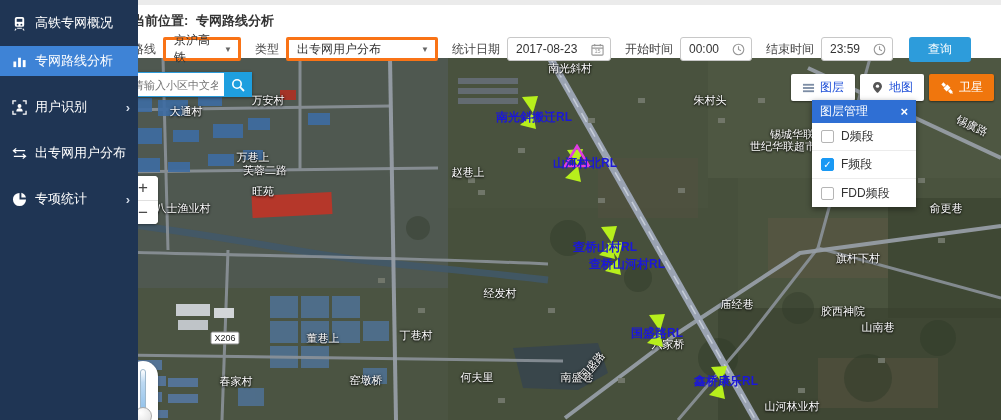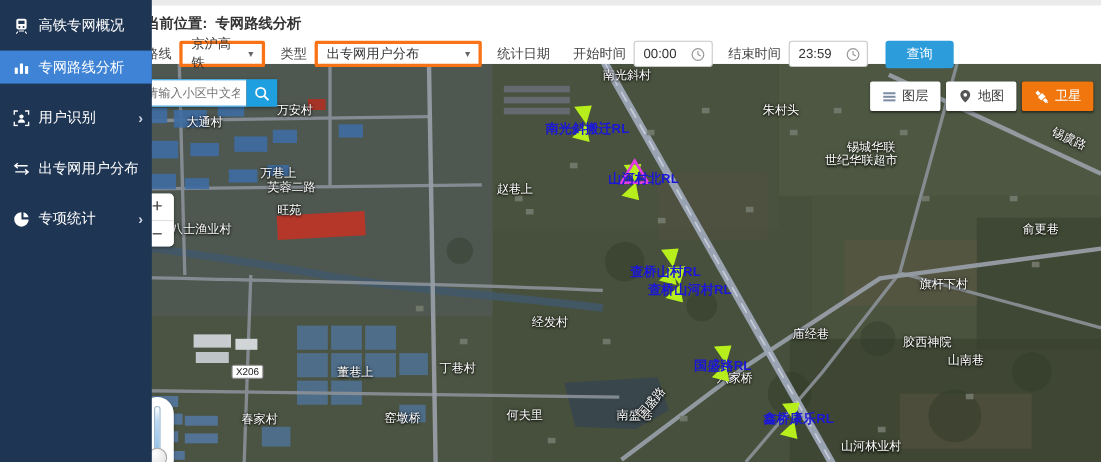--- a/index.html
+++ b/index.html
@@ -64,21 +64,21 @@
   .slider { position:absolute; left:10px; top:303px; width:30px; height:70px; background:#fff;
     border-radius:15px 15px 0 0; box-shadow:0 1px 3px rgba(0,0,0,.4); z-index:10; }
   .slider .track { position:absolute; left:12px; top:8px; width:6px; height:44px; border-radius:3px;
     background:linear-gradient(#ffffff,#bcd9f2 30%,#8fc0ea); border:1px solid #9db8cc; }
   .slider .handle { position:absolute; left:6px; top:46px; width:18px; height:18px; border-radius:50%;
     background:radial-gradient(circle at 35% 30%,#ffffff,#dcdcdc); border:1px solid #aaa; cursor:grab; }
 
   
   .viewbtns { position:absolute; right:7px; top:16px; display:flex; gap:5px; z-index:12; }
   .vbtn { height:27px; padding:0 11px; background:#fff; display:flex; align-items:center; gap:5px;
-    font-size:12px; color:#404040; border:0; border-radius:2px; cursor:pointer;
+    font-size:12px; color:#1d4ed8; border:0; border-radius:2px; cursor:pointer;
     box-shadow:0 1px 2px rgba(0,0,0,.45); font-family:"Liberation Sans",sans-serif; }
   .vbtn.active { background:#f0760d; color:#fff;align-items:center; }
 
   
   .lpanel { position:absolute; left:694px; top:42px; width:104px; background:#fff; z-index:15;
     box-shadow:0 2px 6px rgba(0,0,0,.45); }
   .lpanel .ptitle { background:#2f6fd4; color:#fff; font-size:12px; height:23px; display:flex;
     align-items:center; justify-content:space-between; padding:0 8px; }
   .lpanel .pclose { cursor:pointer; font-size:13px; font-weight:bold; line-height:1; }
   .lrow { display:flex; align-items:center; gap:7px; height:28px; padding:0 9px; font-size:12px;
@@ -147,20 +147,28 @@
     <div class="sel-box" style="width:78px">
       <span>京沪高铁</span>
       <span class="caret">▼</span>
     </div>
     <span class="flabel">类型</span>
     <div class="sel-box" style="width:152px">
       <span>出专网用户分布</span>
       <span class="caret">▼</span>
     </div>
     <span class="flabel">统计日期</span>
+    <div class="inp-box" style="width:104px">
+      <input value="2017-08-23" style="">
+      <svg width="13" height="13" viewBox="0 0 14 14">
+          <rect x="1" y="2.5" width="12" height="10.5" rx="1" fill="none" stroke="#999" stroke-width="1.2"></rect>
+          <path d="M1 5.5 H13 M4 1 V3.5 M10 1 V3.5" stroke="#999" stroke-width="1.2"></path>
+          <text x="7" y="11" font-size="6" fill="#999" text-anchor="middle">15</text>
+        </svg>
+    </div>
     <span class="flabel">开始时间</span>
     <div class="inp-box" style="width:72px">
       <input value="00:00" style="">
       <svg width="13" height="13" viewBox="0 0 14 14">
           <circle cx="7" cy="7" r="5.7" fill="none" stroke="#999" stroke-width="1.2"></circle>
           <path d="M7 3.6 V7 L9.6 8.4" stroke="#999" stroke-width="1.2" fill="none"></path>
         </svg>
     </div>
     <span class="flabel">结束时间</span>
     <div class="inp-box" style="width:72px">
@@ -396,13 +404,31 @@
             <rect x="0.5" y="5.5" width="3.6" height="3"></rect>
             <rect x="9.9" y="5.5" width="3.6" height="3"></rect>
             <rect x="4.8" y="4.3" width="4.4" height="5.4"></rect>
           </g>
           <path d="M10.5 10.5 L12.5 12.5" stroke="#fff" stroke-width="1.2"></path>
         </svg>
       <span>卫星</span>
     </button>
   </div>
 
+  <div class="lpanel">
+    <div class="ptitle">
+      <span>图层管理</span>
+      <span class="pclose">×</span>
+    </div>
+    <div class="lrow">
+      <span class="cbx"></span>
+      <span>D频段</span>
+    </div>
+    <div class="lrow">
+      <span class="cbx on">✓</span>
+      <span>F频段</span>
+    </div>
+    <div class="lrow">
+      <span class="cbx"></span>
+      <span>FDD频段</span>
+    </div>
+  </div>
 </div>
 
 </body></html>

